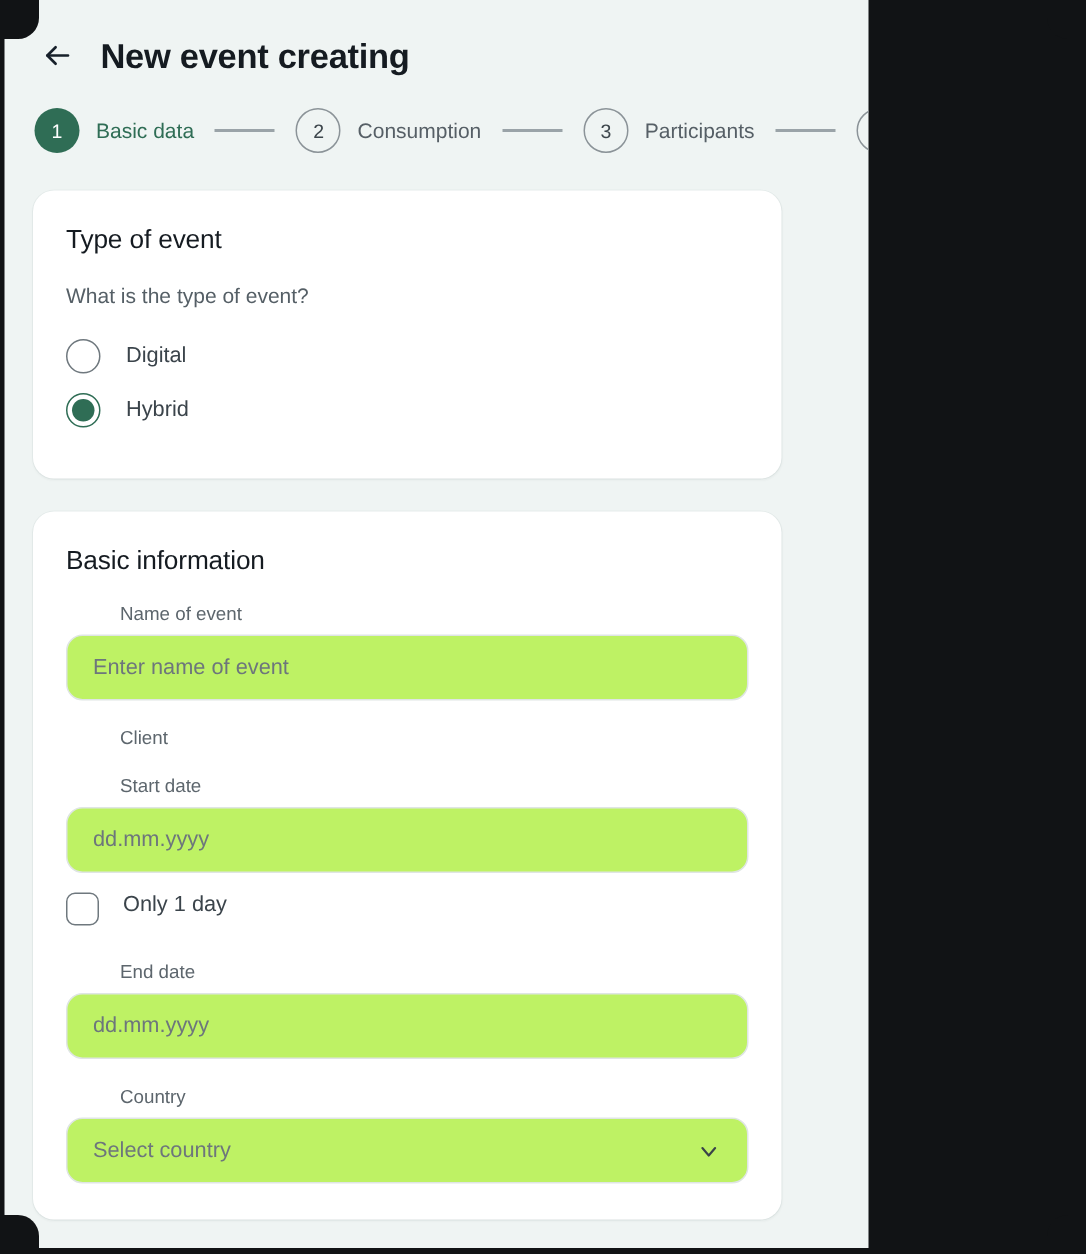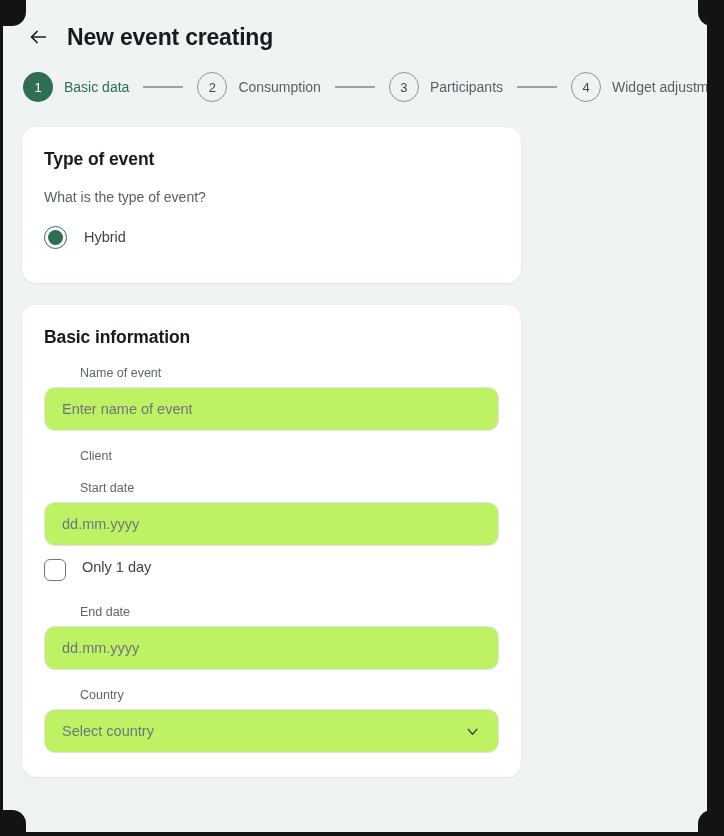--- a/index.html
+++ b/index.html
@@ -13,21 +13,21 @@
     font-family: "Liberation Sans", sans-serif;
     background: #111315;
     overflow: hidden;
   }
 
   
   .screen {
     position: absolute;
     left: 3px;
     top: 0px;
-    width: 704px;
+    width: 576px;
     height: 832px;
     background: #eff4f3;
     overflow: hidden;
   }
 
   
   .corner {
     position: absolute;
     width: 26px;
     height: 26px;
@@ -117,21 +117,21 @@
     border-radius: 14px;
     margin: 0 0 0 19px;
     width: 499px;
     box-shadow: 0 1px 2px rgba(25,45,40,0.055), 0 0 0 0.6px rgba(33,80,66,0.045);
   }
   #card-type { margin-top: 23px; padding: 22px 22px 26px 22px; }
   #card-basic { margin-top: 22px; padding: 22px 22px 24px 22px; }
 
   .card-title {
     font-size: 17.5px;
-    font-weight: bold;
+    font-weight: normal;
     color: #151b21;
     letter-spacing: -0.1px;
   }
   .card-question {
     font-size: 14px;
     color: #555f66;
     margin-top: 19px;
   }
 
   
@@ -267,20 +267,24 @@
     </div>
 
   </div>
 
   <div class="card" id="card-type">
     <div class="card-title">Type of event</div>
     <div class="card-question">What is the type of event?</div>
 
     <div class="radio-list">
       <div class="radio-row">
+        <span class="radio off"></span>
+        <span class="radio-label">Digital</span>
+      </div>
+      <div class="radio-row">
         <span class="radio on"></span>
         <span class="radio-label">Hybrid</span>
       </div>
     </div>
   </div>
 
   <div class="card" id="card-basic">
     <div class="card-title">Basic information</div>
 
     <div class="field">

